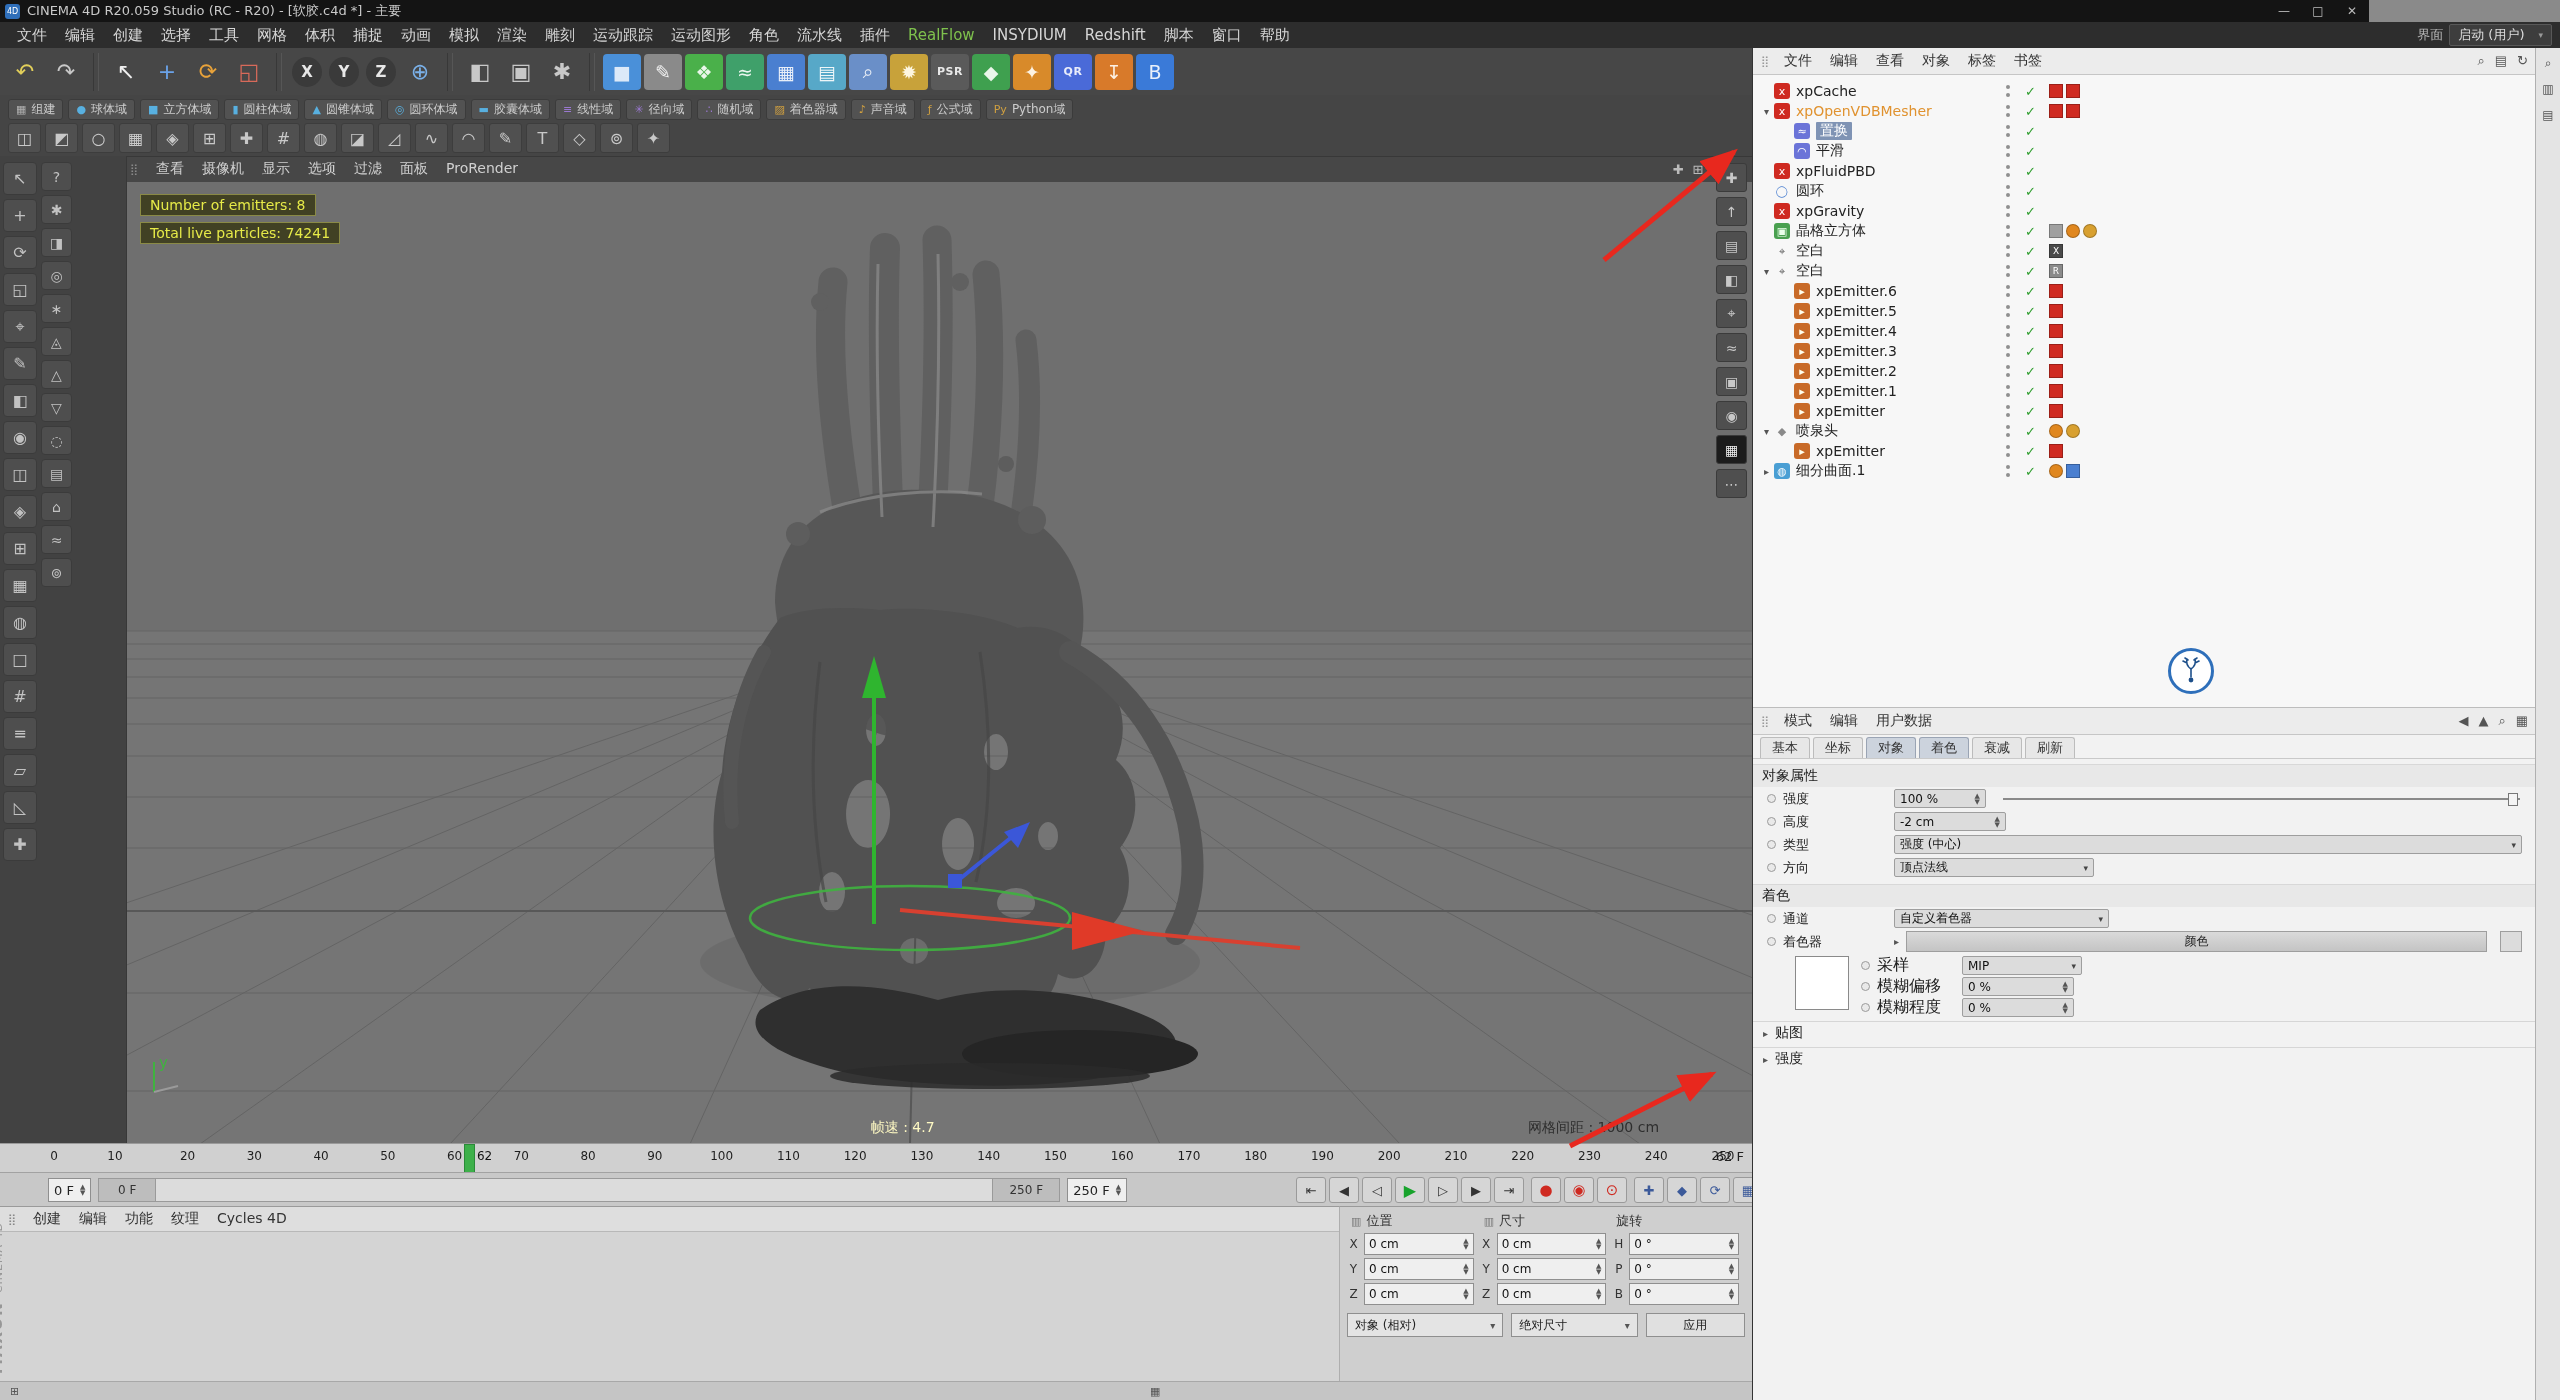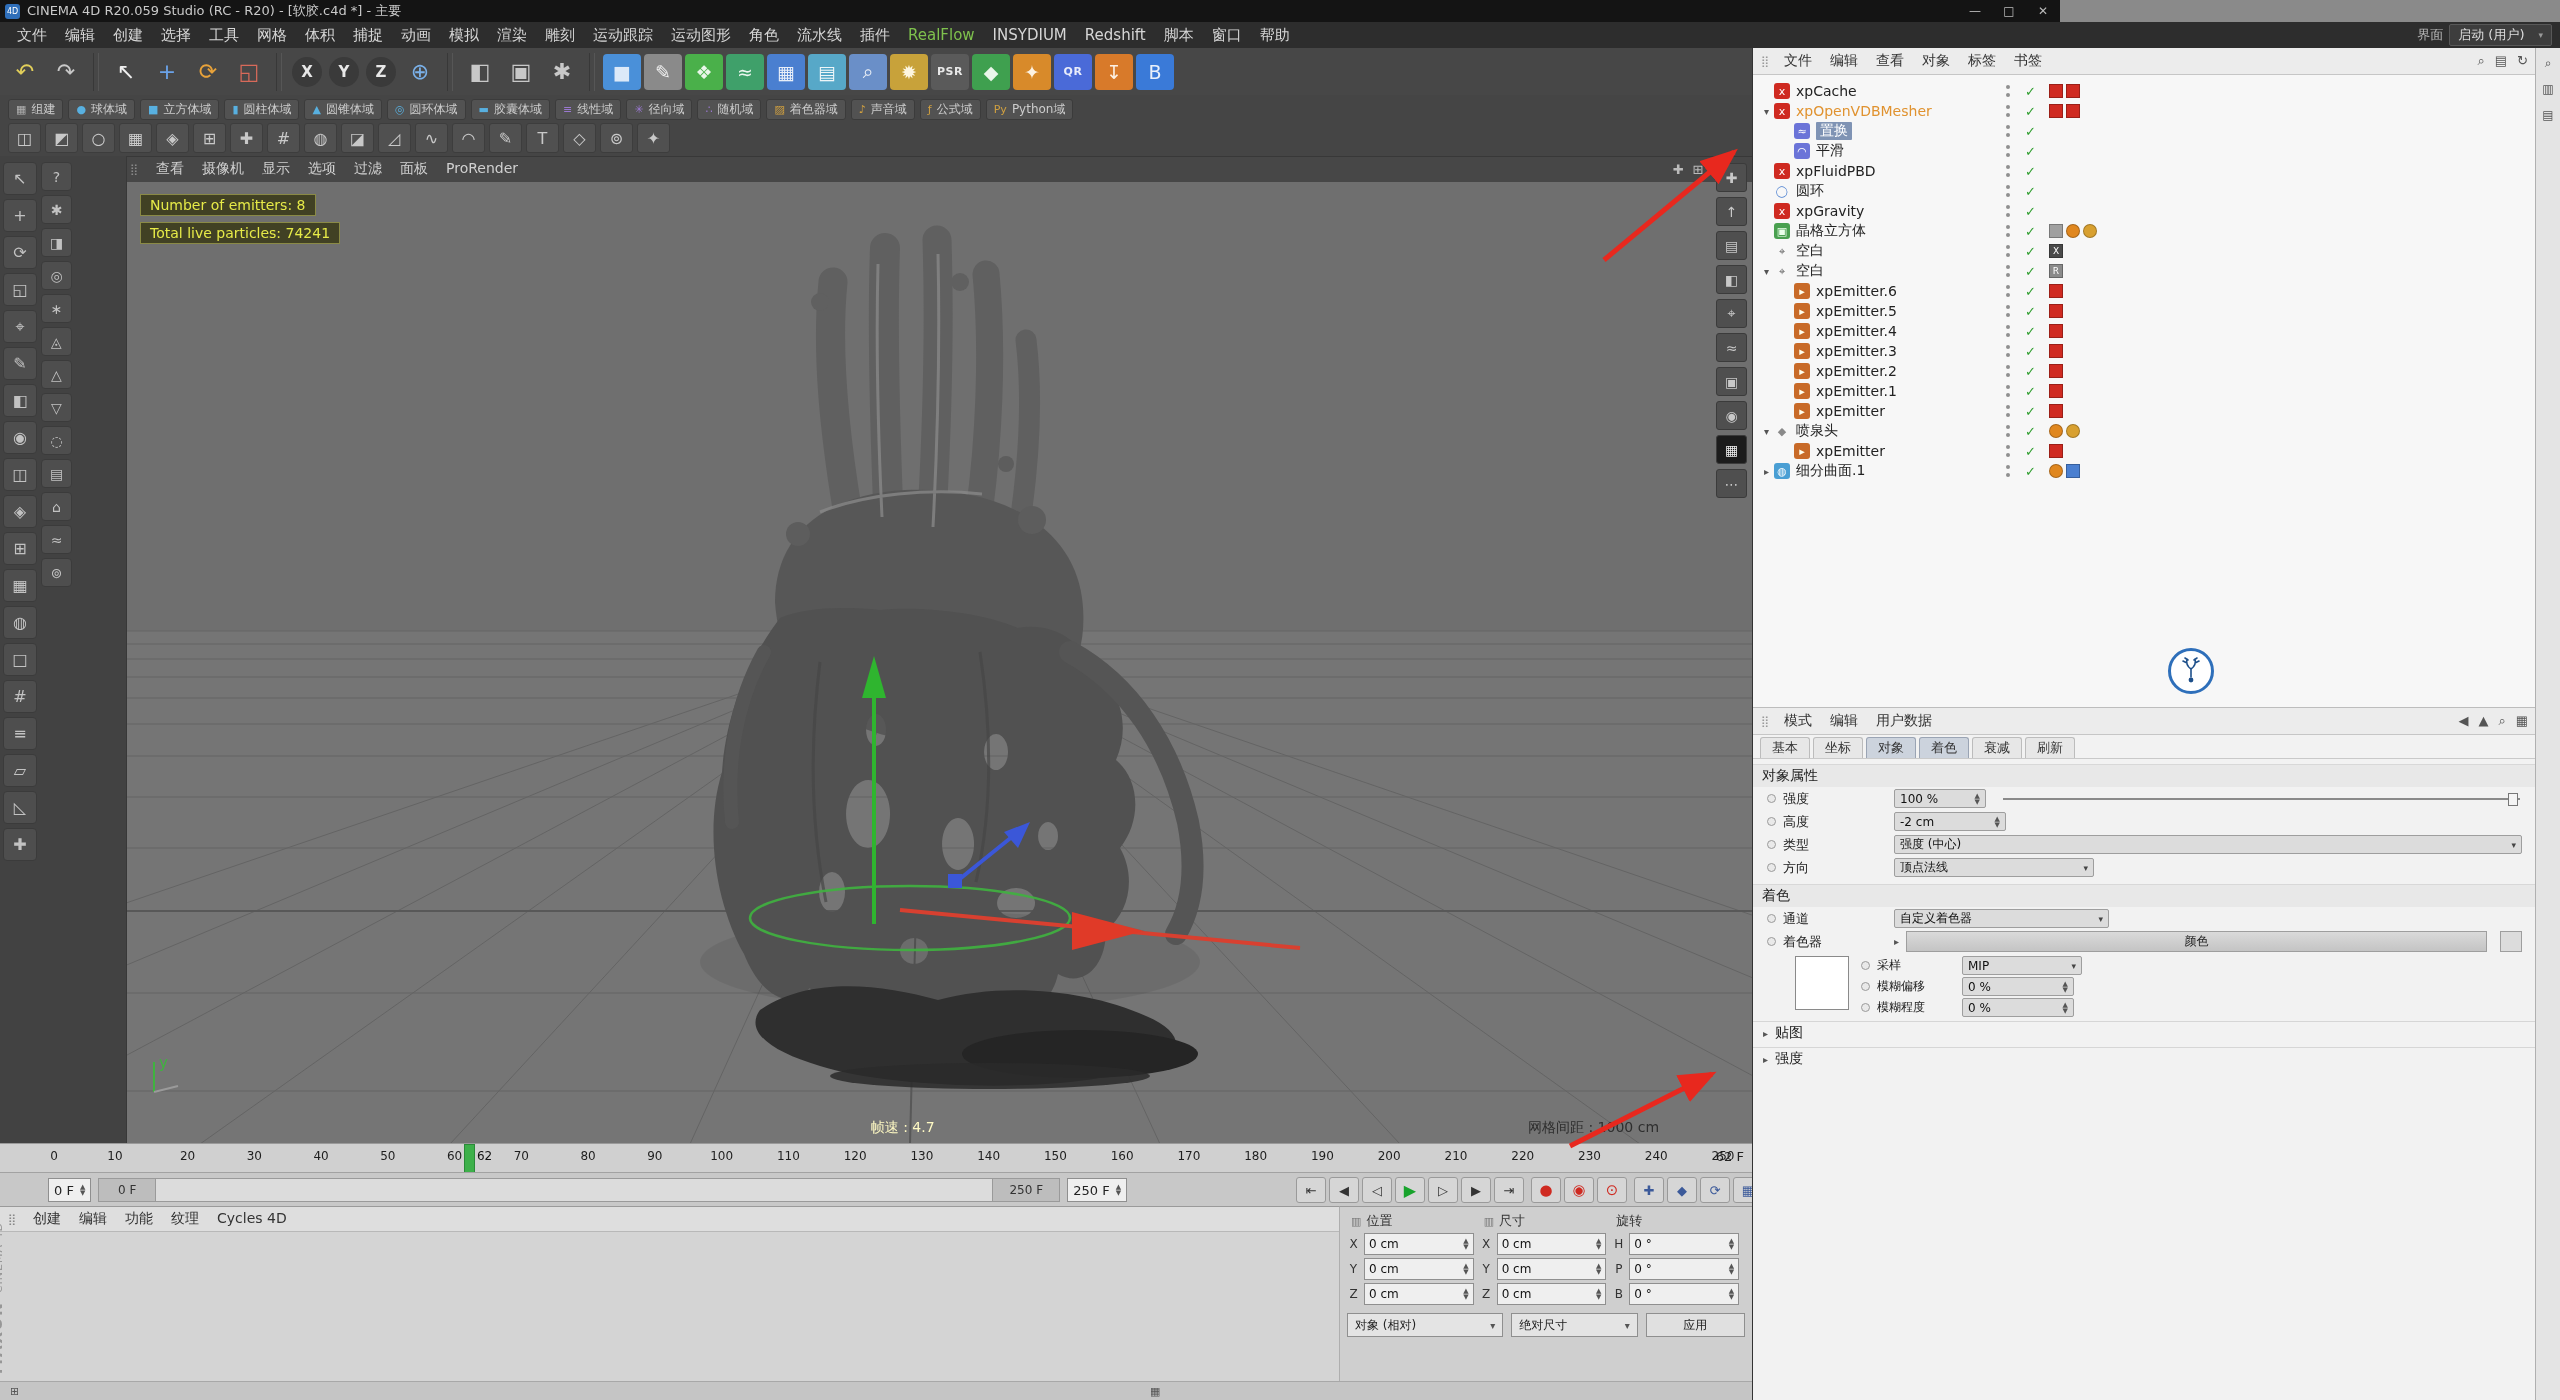--- a/index.html
+++ b/index.html
@@ -1,19 +1,19 @@
 <!DOCTYPE html>
 <html><head>
 <meta charset="utf-8">
 <style>
   html,body{margin:0;padding:0;background:#1a1a1a;}
   #app{position:relative;width:2560px;height:1400px;background:#8a8a8a;overflow:hidden;
        font-family:"DejaVu Sans","Liberation Sans",sans-serif;color:#ddd;-webkit-font-smoothing:antialiased;}
   
-  .titlebar{position:absolute;left:0;top:0;width:2060px;height:22px;background:#141414;display:flex;align-items:center;font-size:13px;color:#c9c9c9;z-index:20;}
+  .titlebar{position:absolute;left:0;top:0;width:2369px;height:22px;background:#141414;display:flex;align-items:center;font-size:13px;color:#c9c9c9;z-index:20;}
   .tb-logo{width:15px;height:15px;background:#2f6fba;border-radius:3px;margin:0 7px 0 5px;display:flex;align-items:center;justify-content:center;font-size:8px;color:#fff;}
   .tb-controls{margin-left:auto;display:flex;}
   .tb-controls span{width:34px;text-align:center;font-size:12px;color:#bbb;}
   
   .menubar{position:absolute;left:0;top:22px;width:2560px;height:26px;background:#2d2d2d;display:flex;align-items:center;padding:0 8px;font-size:15px;z-index:20;}
   .menu-item{padding:0 9px;color:#d6d6d6;white-space:nowrap;}
   .mb-spacer{flex:1;}
   .layout-label{color:#b8b8b8;font-size:13px;margin-right:6px;}
   .layout-select{background:#3d3d3d;border:1px solid #585858;border-radius:2px;font-size:13px;color:#ddd;padding:1px 8px;display:flex;gap:14px;align-items:center;margin-right:16px;}
   
@@ -130,21 +130,21 @@
   .am-slider{flex:1;height:2px;background:#8a8a8a;margin:0 16px 0 10px;position:relative;}
   .am-knob{position:absolute;right:2px;top:-5px;width:8px;height:11px;background:#f4f4f4;border:1px solid #777;}
   .am-check{width:15px;height:15px;background:#e8e8e8;border:1px solid #8a8a8a;border-radius:2px;}
   .shader-bar{flex:1;height:19px;background:linear-gradient(#dadada,#c4c4c4);border:1px solid #9e9e9e;display:flex;align-items:center;justify-content:center;font-size:12px;color:#222;margin-right:6px;}
   .shader-btn{width:20px;height:19px;background:#dcdcdc;border:1px solid #9e9e9e;margin-right:14px;}
   .tri{color:#555;font-size:10px;}
   .swatch-wrap{display:flex;padding-left:42px;gap:12px;align-items:flex-start;margin:3px 0 4px;}
   .swatch{width:52px;height:52px;border:1px solid #8a8a8a;flex:none;}
   .swatch-rows{display:flex;flex-direction:column;gap:2px;}
   .swatch-rows .am-row{height:19px;padding-left:0;}
-  .swatch-rows .am-label{min-width:78px;font-size:12px;}
+  .swatch-rows .am-label{min-width:78px;font-size:16px;}
   .am-collapsed{height:22px;display:flex;align-items:center;gap:7px;padding-left:10px;color:#1c1c1c;font-size:14px;border-top:1px solid #d6d6d6;margin-top:3px;}
   
   .far-strip{position:absolute;left:2535px;top:48px;width:25px;height:1352px;background:#e4e4e4;border-left:1px solid #b0b0b0;display:flex;flex-direction:column;align-items:center;padding-top:8px;gap:12px;color:#555;font-size:12px;z-index:5;box-sizing:border-box;}
   
   .deer{position:absolute;left:2168px;top:648px;width:46px;height:46px;border:3px solid #2e6fba;border-radius:50%;background:#fff;display:flex;align-items:center;justify-content:center;z-index:8;box-sizing:border-box;}
   .annotations{position:absolute;left:0;top:0;width:2560px;height:1400px;pointer-events:none;z-index:60;}
 </style>
 </head>
 <body>
 

